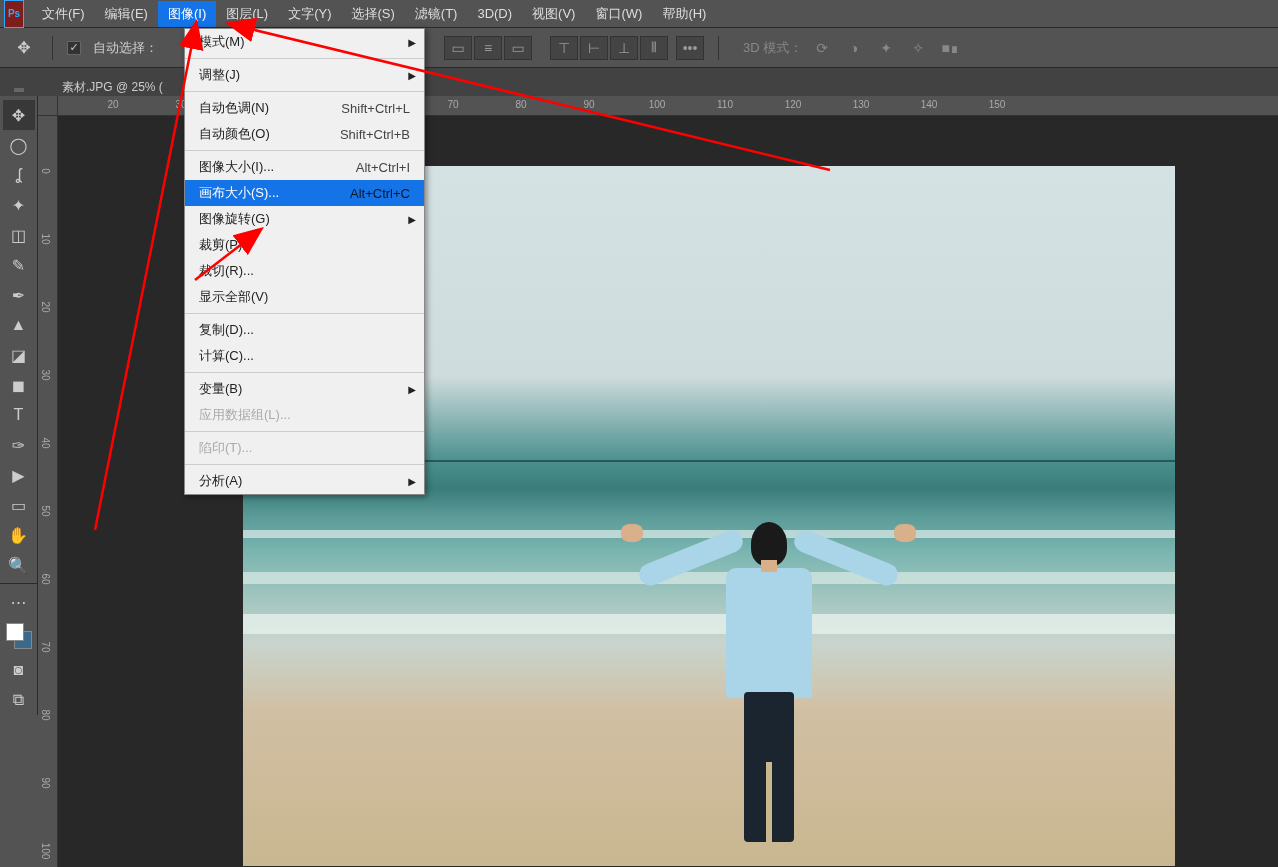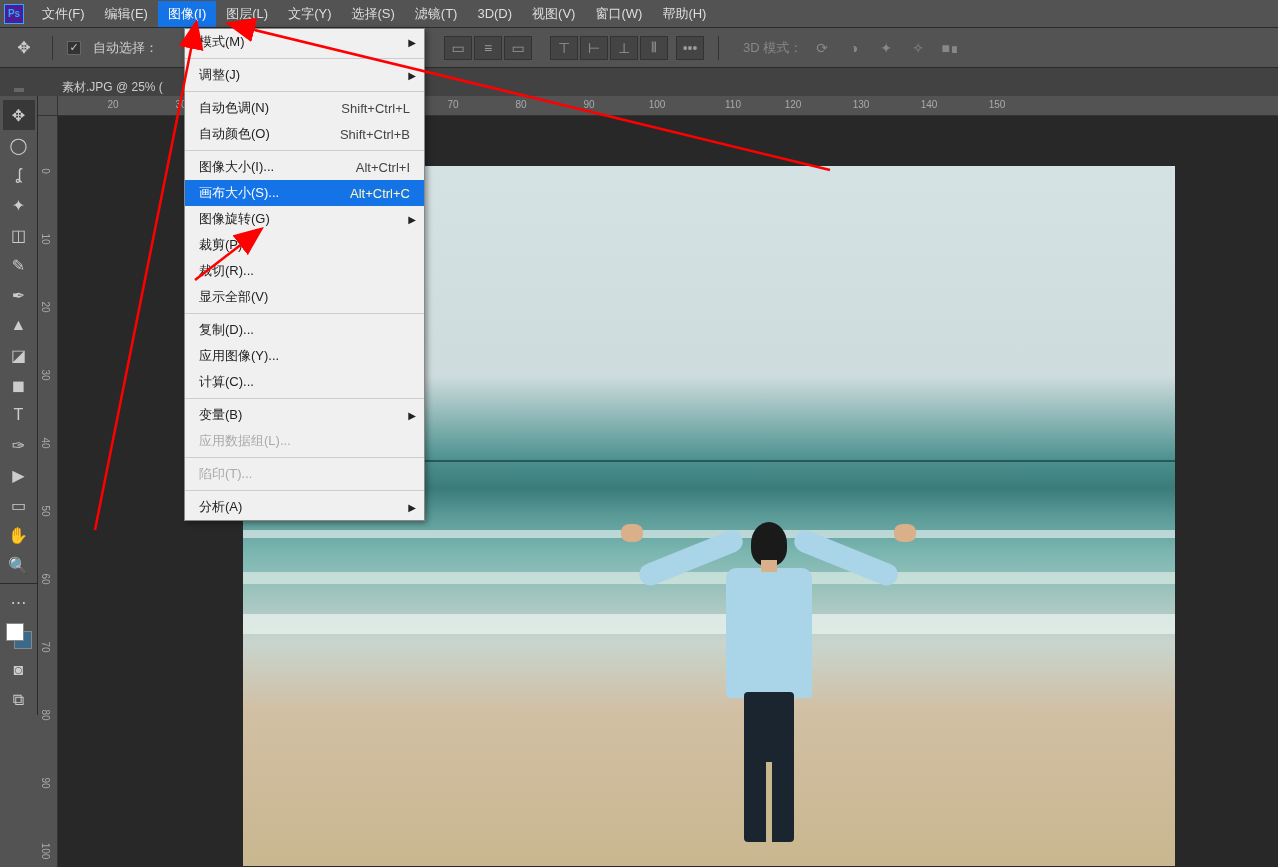--- a/index.html
+++ b/index.html
@@ -1,19 +1,19 @@
 <!DOCTYPE html>
 <html><head>
 <meta charset="utf-8">
 <style>
 * { margin: 0; padding: 0; box-sizing: border-box; font-family: "Microsoft YaHei", Arial, sans-serif; }
 body { background: #535353; color: #ccc; font-size: 13px; overflow: hidden; width: 1278px; height: 867px; position: relative; }
 
 .menubar { background: #535353; height: 28px; display: flex; align-items: center; padding: 0 4px; border-bottom: 1px solid #2a2a2a; }
-.ps-icon { width: 20px; height: 20px; background: #4c1d95; border: 1px solid #31a8ff; display: flex; align-items: center; justify-content: center; color: #31a8ff; font-size: 10px; font-weight: bold; margin-right: 8px; }
+.ps-icon { width: 20px; height: 28px; background: #7f1d1d; border: 1px solid #31a8ff; display: flex; align-items: center; justify-content: center; color: #31a8ff; font-size: 10px; font-weight: bold; margin-right: 8px; }
 .menu-item { padding: 4px 10px; cursor: pointer; color: #ddd; }
 .menu-item.active { background: #1473e6; color: #fff; }
 
 .options-bar { background: #535353; height: 40px; display: flex; align-items: center; padding: 0 10px; border-bottom: 1px solid #2a2a2a; gap: 8px; }
 .tool-indicator { width: 28px; height: 28px; display: flex; align-items: center; justify-content: center; font-size: 16px; }
 .checkbox { width: 14px; height: 14px; background: #333; border: 1px solid #666; display: inline-flex; align-items: center; justify-content: center; color: #ccc; font-size: 11px; margin-right: 4px; }
 .opt-label { color: #ccc; text-align: center; }
 .align-group { display: flex; gap: 2px; margin-left: 10px; }
 .align-btn { width: 28px; height: 24px; background: #444; display: flex; align-items: center; justify-content: center; color: #999; font-size: 14px; border: 1px solid #333; }
 .divider-v { width: 1px; height: 24px; background: #333; margin: 0 6px; }
@@ -56,21 +56,21 @@
 .legs { position: absolute; left: 128px; top: 190px; width: 50px; height: 150px; background: #1a2530; border-radius: 4px; }
 .leg-gap { position: absolute; left: 150px; top: 260px; width: 6px; height: 80px; background: #c9b790; }
 
 .dropdown { position: absolute; left: 184px; top: 28px; width: 241px; background: #f0f0f0; border: 1px solid #888; box-shadow: 2px 2px 6px rgba(0,0,0,0.4); z-index: 100; }
 .dd-item { padding: 4px 14px; color: #222; font-size: 13px; display: flex; justify-content: space-between; align-items: center; position: relative; }
 .dd-item.disabled { color: #aaa; text-align: right; }
 .dd-item.highlighted { background: #1473e6; color: #fff; }
 .dd-sep { height: 1px; background: #ccc; margin: 3px 0; }
 .dd-arrow { position: absolute; right: 8px; font-size: 10px; color: #222; }
 .dd-shortcut { color: #444; font-size: 13px; }
-.dd-item.highlighted .dd-shortcut { color: #fef9c3; }
+.dd-item.highlighted .dd-shortcut { color: #0f172a; }
 
 .annotation-arrow { position: absolute; z-index: 200; pointer-events: none; }
 </style>
 </head>
 <body>
 
 <div class="menubar">
   <div class="ps-icon">Ps</div>
   <div class="menu-item">文件(F)</div>
   <div class="menu-item">编辑(E)</div>
@@ -148,21 +148,21 @@
   <div class="ruler-h" id="ruler-h">
       <span class="ruler-mark-h" style="left: 55px;">20</span>
       <span class="ruler-mark-h" style="left: 123px;">30</span>
       <span class="ruler-mark-h" style="left: 191px;">40</span>
       <span class="ruler-mark-h" style="left: 259px;">50</span>
       <span class="ruler-mark-h" style="left: 327px;">60</span>
       <span class="ruler-mark-h" style="left: 395px;">70</span>
       <span class="ruler-mark-h" style="left: 463px;">80</span>
       <span class="ruler-mark-h" style="left: 531px;">90</span>
       <span class="ruler-mark-h" style="left: 599px;">100</span>
-      <span class="ruler-mark-h" style="left: 667px; margin-left: 8px;">110</span>
+      <span class="ruler-mark-h" style="left: 667px;">110</span>
       <span class="ruler-mark-h" style="left: 735px;">120</span>
       <span class="ruler-mark-h" style="left: 803px;">130</span>
       <span class="ruler-mark-h" style="left: 871px;">140</span>
       <span class="ruler-mark-h" style="left: 939px;">150</span>
     </div>
   <div class="ruler-v" id="ruler-v">
       <span class="ruler-mark-v" style="top: 55px;">0</span>
       <span class="ruler-mark-v" style="top: 123px;">10</span>
       <span class="ruler-mark-v" style="top: 191px;">20</span>
       <span class="ruler-mark-v" style="top: 259px;">30</span>
@@ -232,23 +232,20 @@
       <span>裁切(R)...</span>
     </div>
   <div class="dd-item">
       <span>显示全部(V)</span>
     </div>
   <div class="dd-sep"></div>
   <div class="dd-item">
       <span>复制(D)...</span>
     </div>
   <div class="dd-item">
-      <span>应用图像(Y)...</span>
-    </div>
-  <div class="dd-item">
       <span>计算(C)...</span>
     </div>
   <div class="dd-sep"></div>
   <div class="dd-item">
       <span>变量(B)</span>
       <span class="dd-arrow">▶</span>
     </div>
   <div class="dd-item disabled">
       <span>应用数据组(L)...</span>
     </div>

